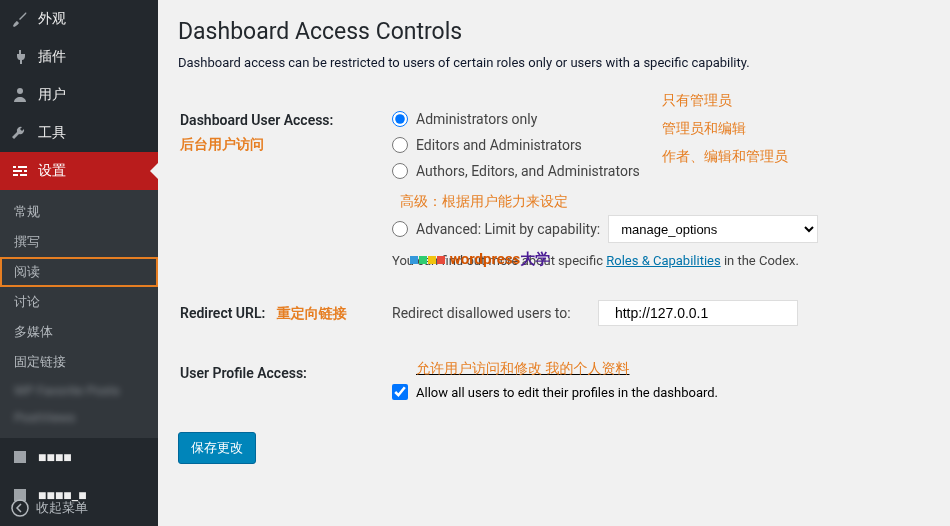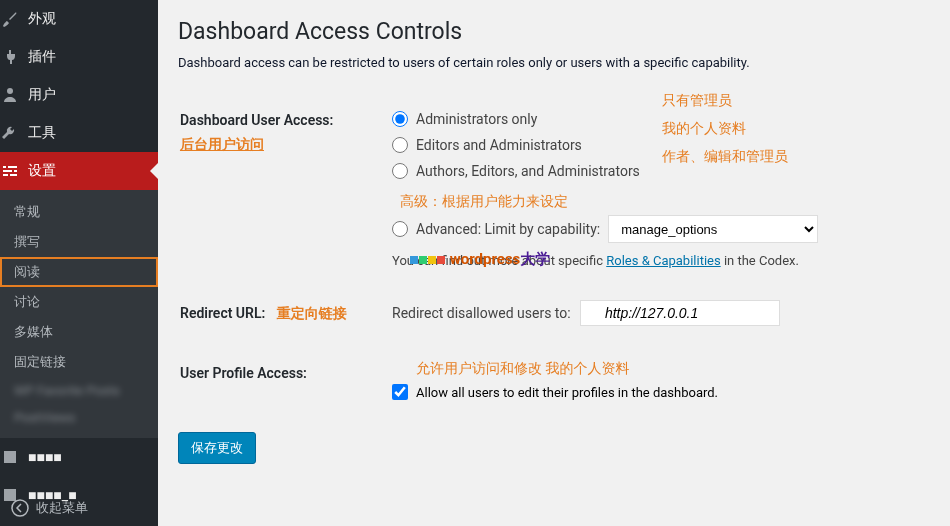--- a/index.html
+++ b/index.html
@@ -1,20 +1,20 @@
 <!DOCTYPE html>
 <html><head>
 <meta charset="utf-8">
 <style>
 * { margin: 0; padding: 0; box-sizing: border-box; }
 body { font-family: -apple-system, "Segoe UI", Roboto, sans-serif; font-size: 14px; background: #f1f1f1; width: 950px; height: 526px; overflow: hidden; position: relative; }
 .wrap { display: flex; height: 526px; }
 .sidebar { width: 158px; background: #23282d; color: #eee; position: relative; }
 .menu-item { display: flex; align-items: center; padding: 8px 10px; color: #eee; cursor: pointer; font-size: 14px; }
-.menu-item.top { padding: 9px 0; }
+.menu-item.top { padding: 9px 10px; }
 .menu-item .icon { width: 20px; height: 20px; margin-right: 8px; display: inline-flex; align-items: center; justify-content: center; fill: rgba(240,245,250,0.6); }
 .menu-item.current { background: #b91c1c; color: #fff; }
 .menu-item.current .icon { fill: #fff; }
 .menu-item.current::after { content: ""; position: absolute; right: 0; width: 0; height: 0; border: 8px solid transparent; border-right-color: #f1f1f1; }
 .submenu { background: #32373c; padding: 7px 0; }
 .submenu-item { padding: 6px 12px 6px 14px; color: #b4b9be; font-size: 13px; cursor: pointer; }
 .submenu-item.active-box { background: #32373c; outline: 2px solid #e67e22; outline-offset: -2px; }
 .submenu-item.blurred { filter: blur(3px); opacity: 0.6; }
 .collapse { display: flex; align-items: center; padding: 8px 10px; color: #b4b9be; font-size: 13px; cursor: pointer; position: absolute; bottom: 0; left: 0; right: 0; }
 .collapse .icon { width: 20px; height: 20px; margin-right: 6px; fill: #b4b9be; }
@@ -25,22 +25,22 @@
 .form-table th { text-align: left; vertical-align: top; width: 200px; padding: 20px 10px 20px 0; font-weight: 600; font-size: 14px; color: #23282d; }
 .form-table td { padding: 15px 10px; vertical-align: top; font-size: 13px; }
 .radio-row { margin: 4px 0 10px 0; display: flex; align-items: center; }
 .radio-row input[type=radio] { margin-right: 8px; width: 16px; height: 16px; }
 .radio-row label { font-size: 14px; color: #444; }
 .ann { color: #e67e22; font-size: 14px; position: absolute; }
 .ann-inline { color: #e67e22; font-size: 14px; margin-left: 8px; }
 select { background: #fff; border: 1px solid #ddd; height: 28px; font-size: 13px; padding: 0 8px; min-width: 210px; }
 .note { font-size: 13px; color: #444; margin-top: 8px; }
 .note a { color: #0073aa; text-decoration: underline; }
-input[type=text] { border: 1px solid #ddd; background: #fff; padding: 4px 24px; font-size: 14px; width: 200px; font-style: italic; }
-.fld-lbl { font-size: 14px; color: #444; margin-right: 6px; }
+input[type=text] { border: 1px solid #ddd; background: #fff; padding: 4px 16px; font-size: 14px; width: 200px; }
+.fld-lbl { font-size: 14px; color: #444; margin-right: 24px; }
 .check-row { display: flex; align-items: center; }
 .check-row input[type=checkbox] { margin-right: 8px; width: 16px; height: 16px; }
 .button-primary { background: #0085ba; border: 1px solid #006799; color: #fff; padding: 6px 12px; font-size: 13px; border-radius: 3px; cursor: pointer; margin-top: 15px; }
 .watermark { position: absolute; left: 410px; top: 250px; font-size: 15px; font-weight: bold; pointer-events: none; }
 .watermark .w { color: #d35400; text-align: right; }
 .watermark .d { color: #4c1d95; }
 .wbox { display: inline-block; width: 8px; height: 8px; margin-right: 1px; }
 input[type=text].wide { width: 400px; }
 .placeholder::placeholder { color: #999; }
 </style>
@@ -127,32 +127,32 @@
 
   <div class="main">
     <h1>Dashboard Access Controls</h1>
     <p class="desc">Dashboard access can be restricted to users of certain roles only or users with a specific capability.</p>
 
     <table class="form-table">
       <tbody>
           <tr>
         <th>
           <span>Dashboard User Access:</span><br>
-          <span class="ann-inline" style="margin-left:0;display:inline-block;margin-top:8px;text-decoration:underline;">后台用户访问</span>
+          <span class="ann-inline" style="margin-left:0;display:inline-block;margin-top:8px;">后台用户访问</span>
         </th>
         <td style="position:relative;">
           <div class="radio-row">
             <input type="radio" name="da" checked="" style="">
             <label>Administrators only</label>
             <span class="ann" style="left:280px;top:0;">只有管理员</span>
           </div>
           <div class="radio-row">
             <input type="radio" name="da" style="">
             <label>Editors and Administrators</label>
-            <span class="ann" style="left:280px;top:28px;">我的个人资料</span>
+            <span class="ann" style="left:280px;top:28px;">管理员和编辑</span>
           </div>
           <div class="radio-row">
             <input type="radio" name="da" style="">
             <label>Authors, Editors, and Administrators</label>
             <span class="ann" style="left:280px;top:56px;">作者、编辑和管理员</span>
           </div>
           <div style="margin-top:14px;">
             <span class="ann-inline" style="margin-left:8px;text-align:center;">高级：根据用户能力来设定</span>
           </div>
           <div class="radio-row" style="">
@@ -173,21 +173,21 @@
           <span class="ann-inline">重定向链接</span>
         </th>
         <td>
           <span class="fld-lbl">Redirect disallowed users to:</span>
           <input type="text" value="http://127.0.0.1" style="">
         </td>
       </tr>
       <tr>
         <th>User Profile Access:</th>
         <td>
-          <div style="margin-bottom:6px;"><span class="ann-inline" style="margin-left:24px;">允许用户访问和修改 我的个人资料</span></div>
+          <div style="margin-bottom:6px;text-decoration:underline;"><span class="ann-inline" style="margin-left:24px;">允许用户访问和修改 我的个人资料</span></div>
           <div class="check-row">
             <input type="checkbox" checked="" style="">
             <label>Allow all users to edit their profiles in the dashboard.</label>
           </div>
         </td>
       </tr>
     </tbody>
       </table>
 
     <button class="button-primary">保存更改</button>

